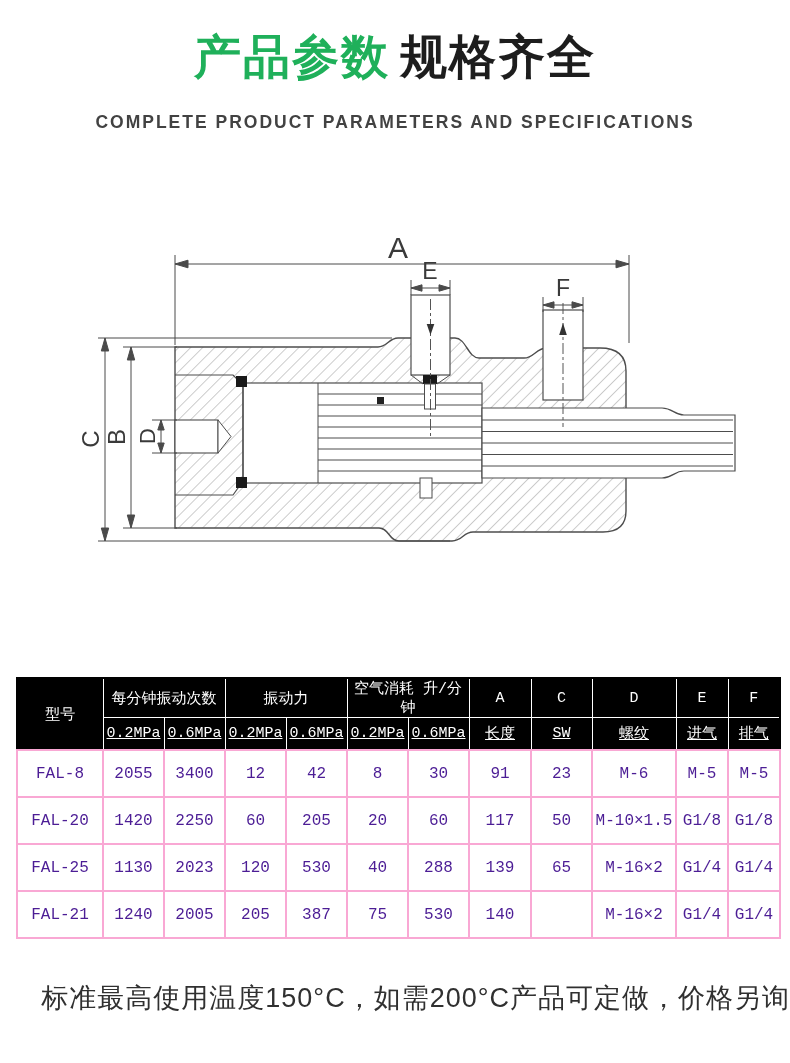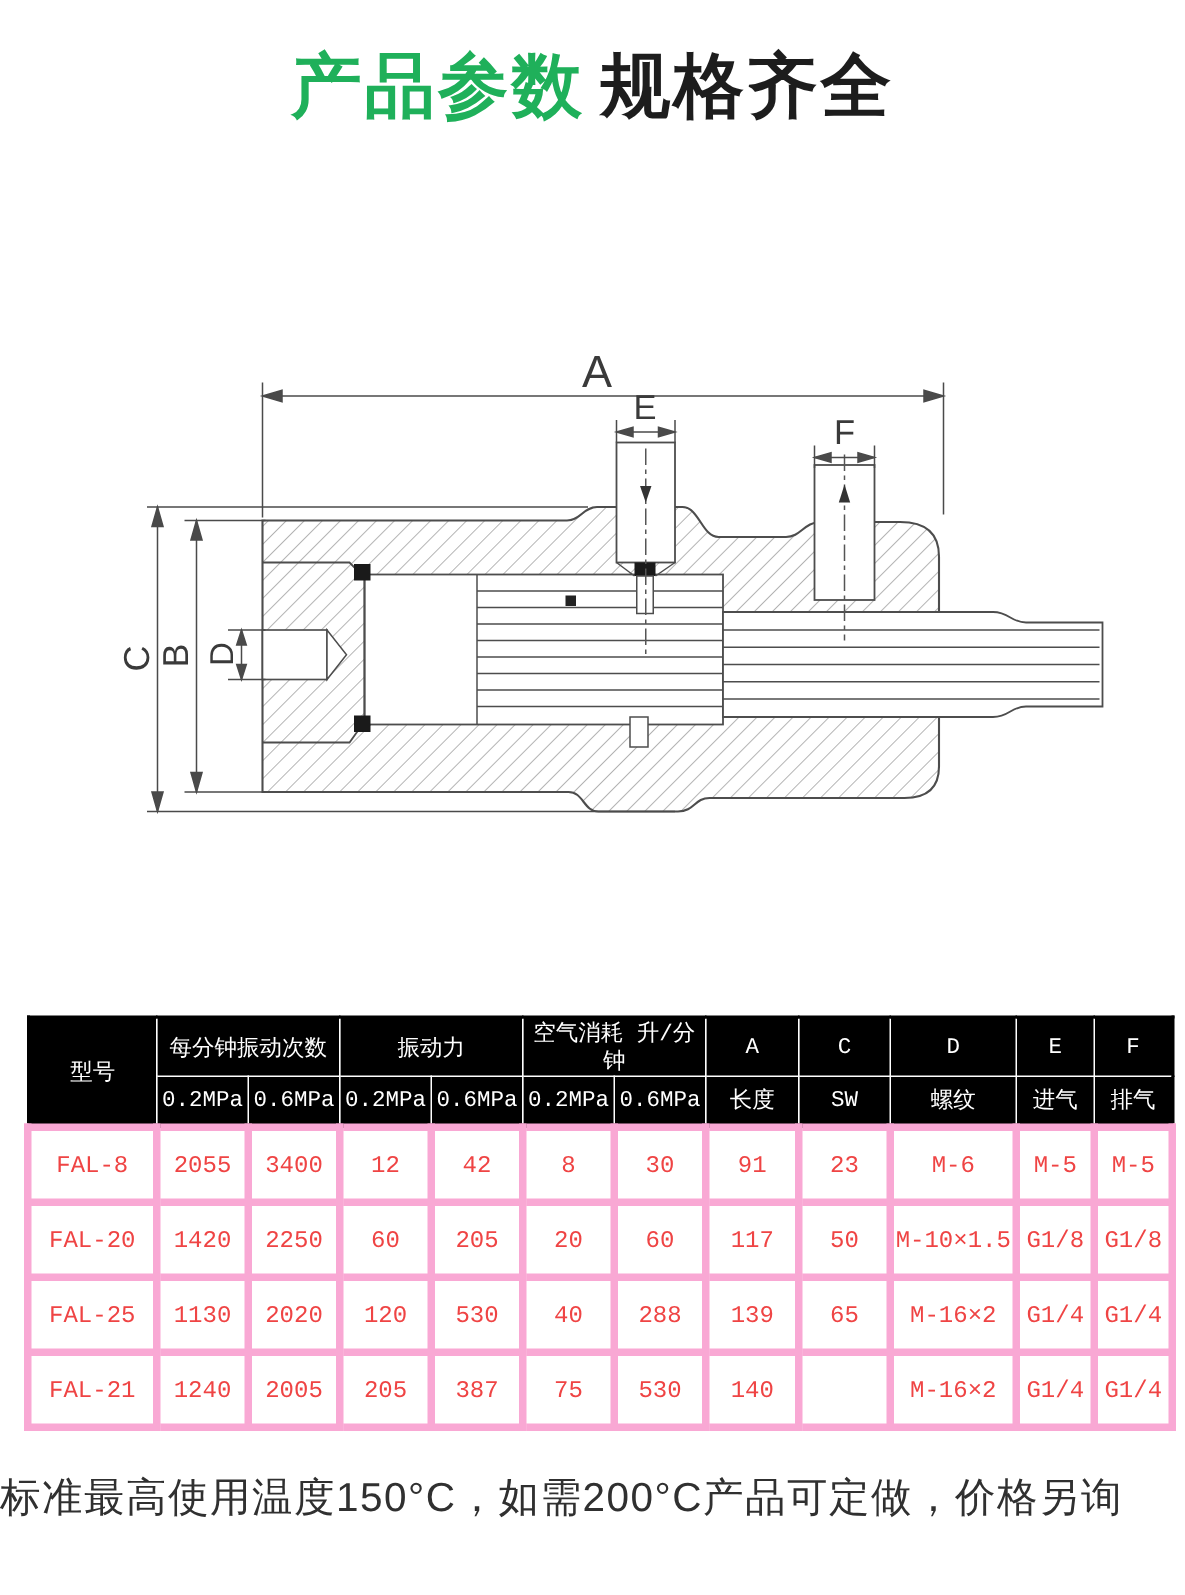--- a/index.html
+++ b/index.html
@@ -13,33 +13,34 @@
             font-size:17.5px;font-weight:600;letter-spacing:2px;color:#424242;}
   
   svg.diagram{position:absolute;top:225px;left:0;}
   
   .spec-table{position:absolute;top:677px;left:16px;width:763px;border-collapse:collapse;
               table-layout:fixed;border:2px solid #000;}
   .spec-table th{background:#000;color:#fff;border:1px solid #fff;font-weight:normal;
                  font-size:15px;padding:0;text-align:center;
                  font-family:"Liberation Mono","DejaVu Sans Mono",monospace;}
   .spec-table tr.h1 th{height:35px;}
-  .spec-table tr.h2 th{height:31px;}
-  .spec-table td{border:5px solid #f9a8d4;height:45px;text-align:center;font-size:16px;color:#ef4444;
+  .spec-table tr.h2 th{height:31px;text-decoration:underline;}
+  .spec-table td{border:2px solid #f9a8d4;height:45px;text-align:center;font-size:16px;color:#4c1d95;
                  font-family:"Liberation Mono","DejaVu Sans Mono",monospace;padding:0;}
   
-  .note{position:absolute;top:980px;left:0;width:790px;text-align:left;
+  .note{position:absolute;top:980px;left:0;width:790px;text-align:right;
         font-size:27px;font-weight:500;letter-spacing:1px;color:#303030;white-space:nowrap;}
 </style>
 </head>
 <body>
 
 <div class="page">
 
   <div class="title-line"><span class="title-accent">产品参数</span><span>规格齐全</span></div>
+  <div class="subtitle">COMPLETE PRODUCT PARAMETERS AND SPECIFICATIONS</div>
 
   <svg class="diagram" width="790" height="340" viewBox="0 0 790 340">
     <defs>
       <pattern id="hatch" width="8.5" height="8.5" patternUnits="userSpaceOnUse" patternTransform="rotate(45)">
         <rect width="8.5" height="8.5" fill="#ffffff"></rect>
         <line x1="0" y1="0" x2="0" y2="8.5" stroke="#9b9b9b" stroke-width="1"></line>
       </pattern>
     </defs>
 
     <g>
@@ -216,21 +217,21 @@
         <td>60</td>
         <td>117</td>
         <td>50</td>
         <td>M-10×1.5</td>
         <td>G1/8</td>
         <td>G1/8</td>
       </tr>
       <tr>
         <td>FAL-25</td>
         <td>1130</td>
-        <td>2020</td>
+        <td>2023</td>
         <td>120</td>
         <td>530</td>
         <td>40</td>
         <td>288</td>
         <td>139</td>
         <td>65</td>
         <td>M-16×2</td>
         <td>G1/4</td>
         <td>G1/4</td>
       </tr>

